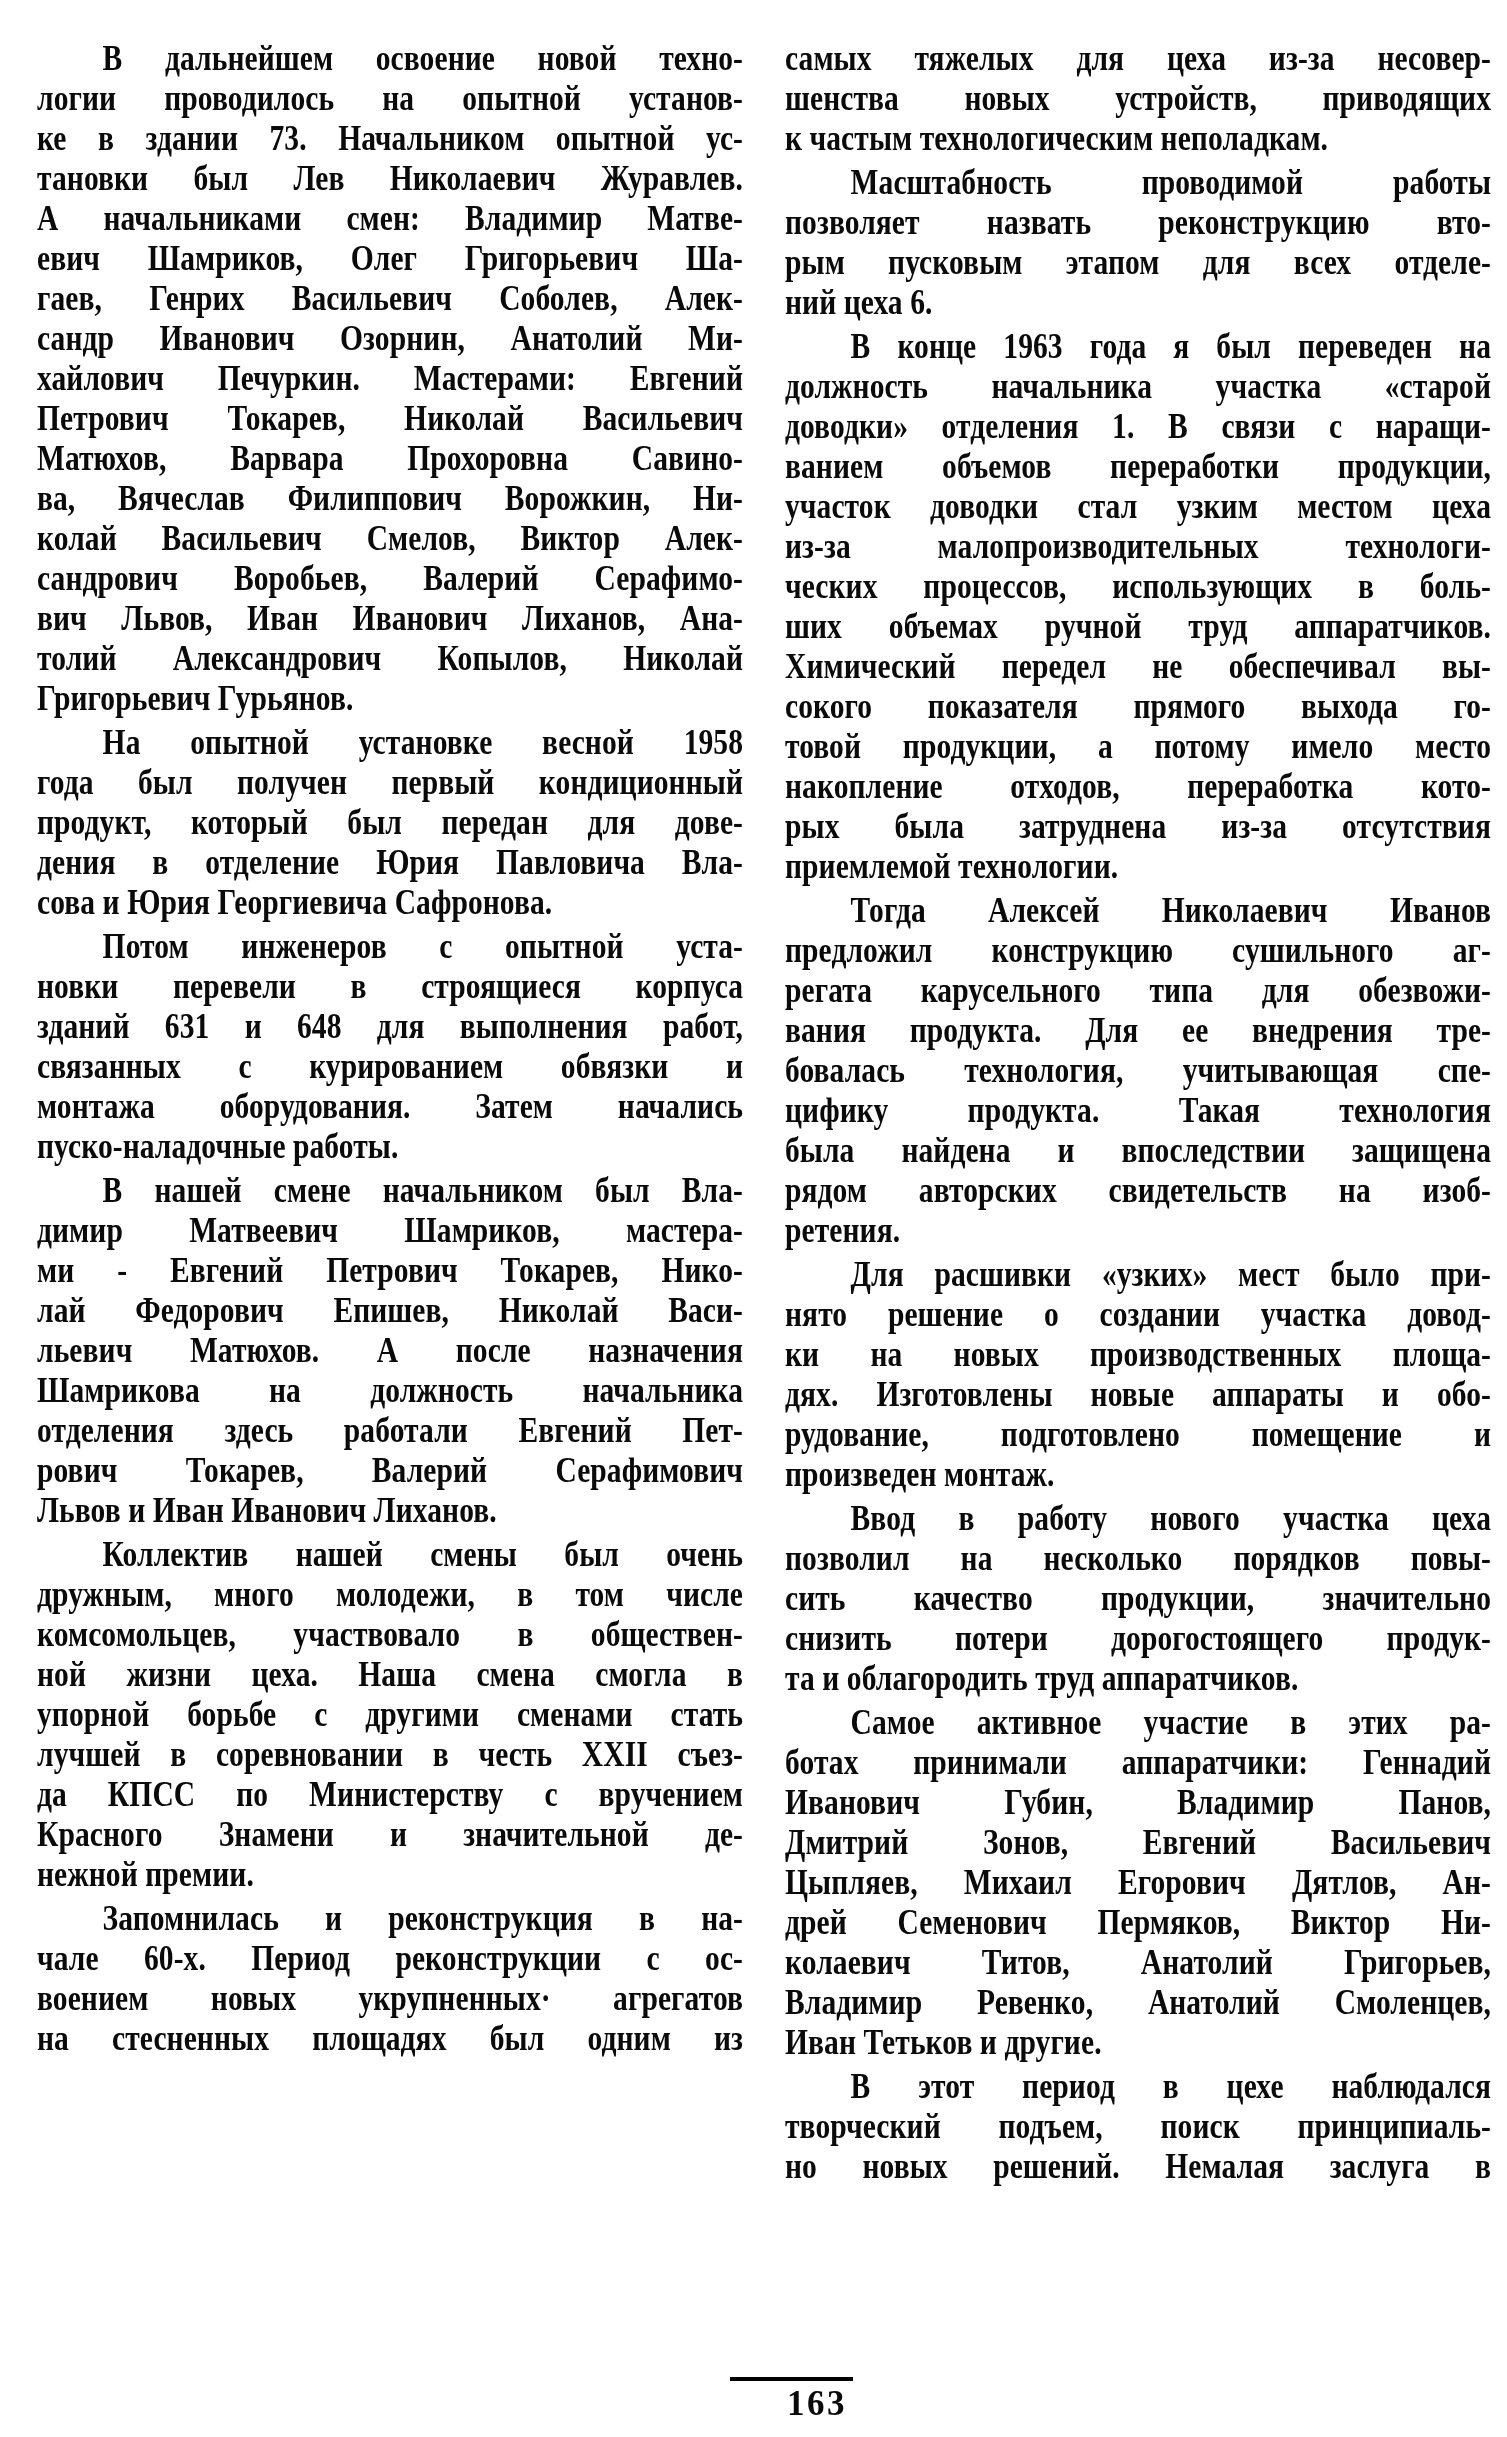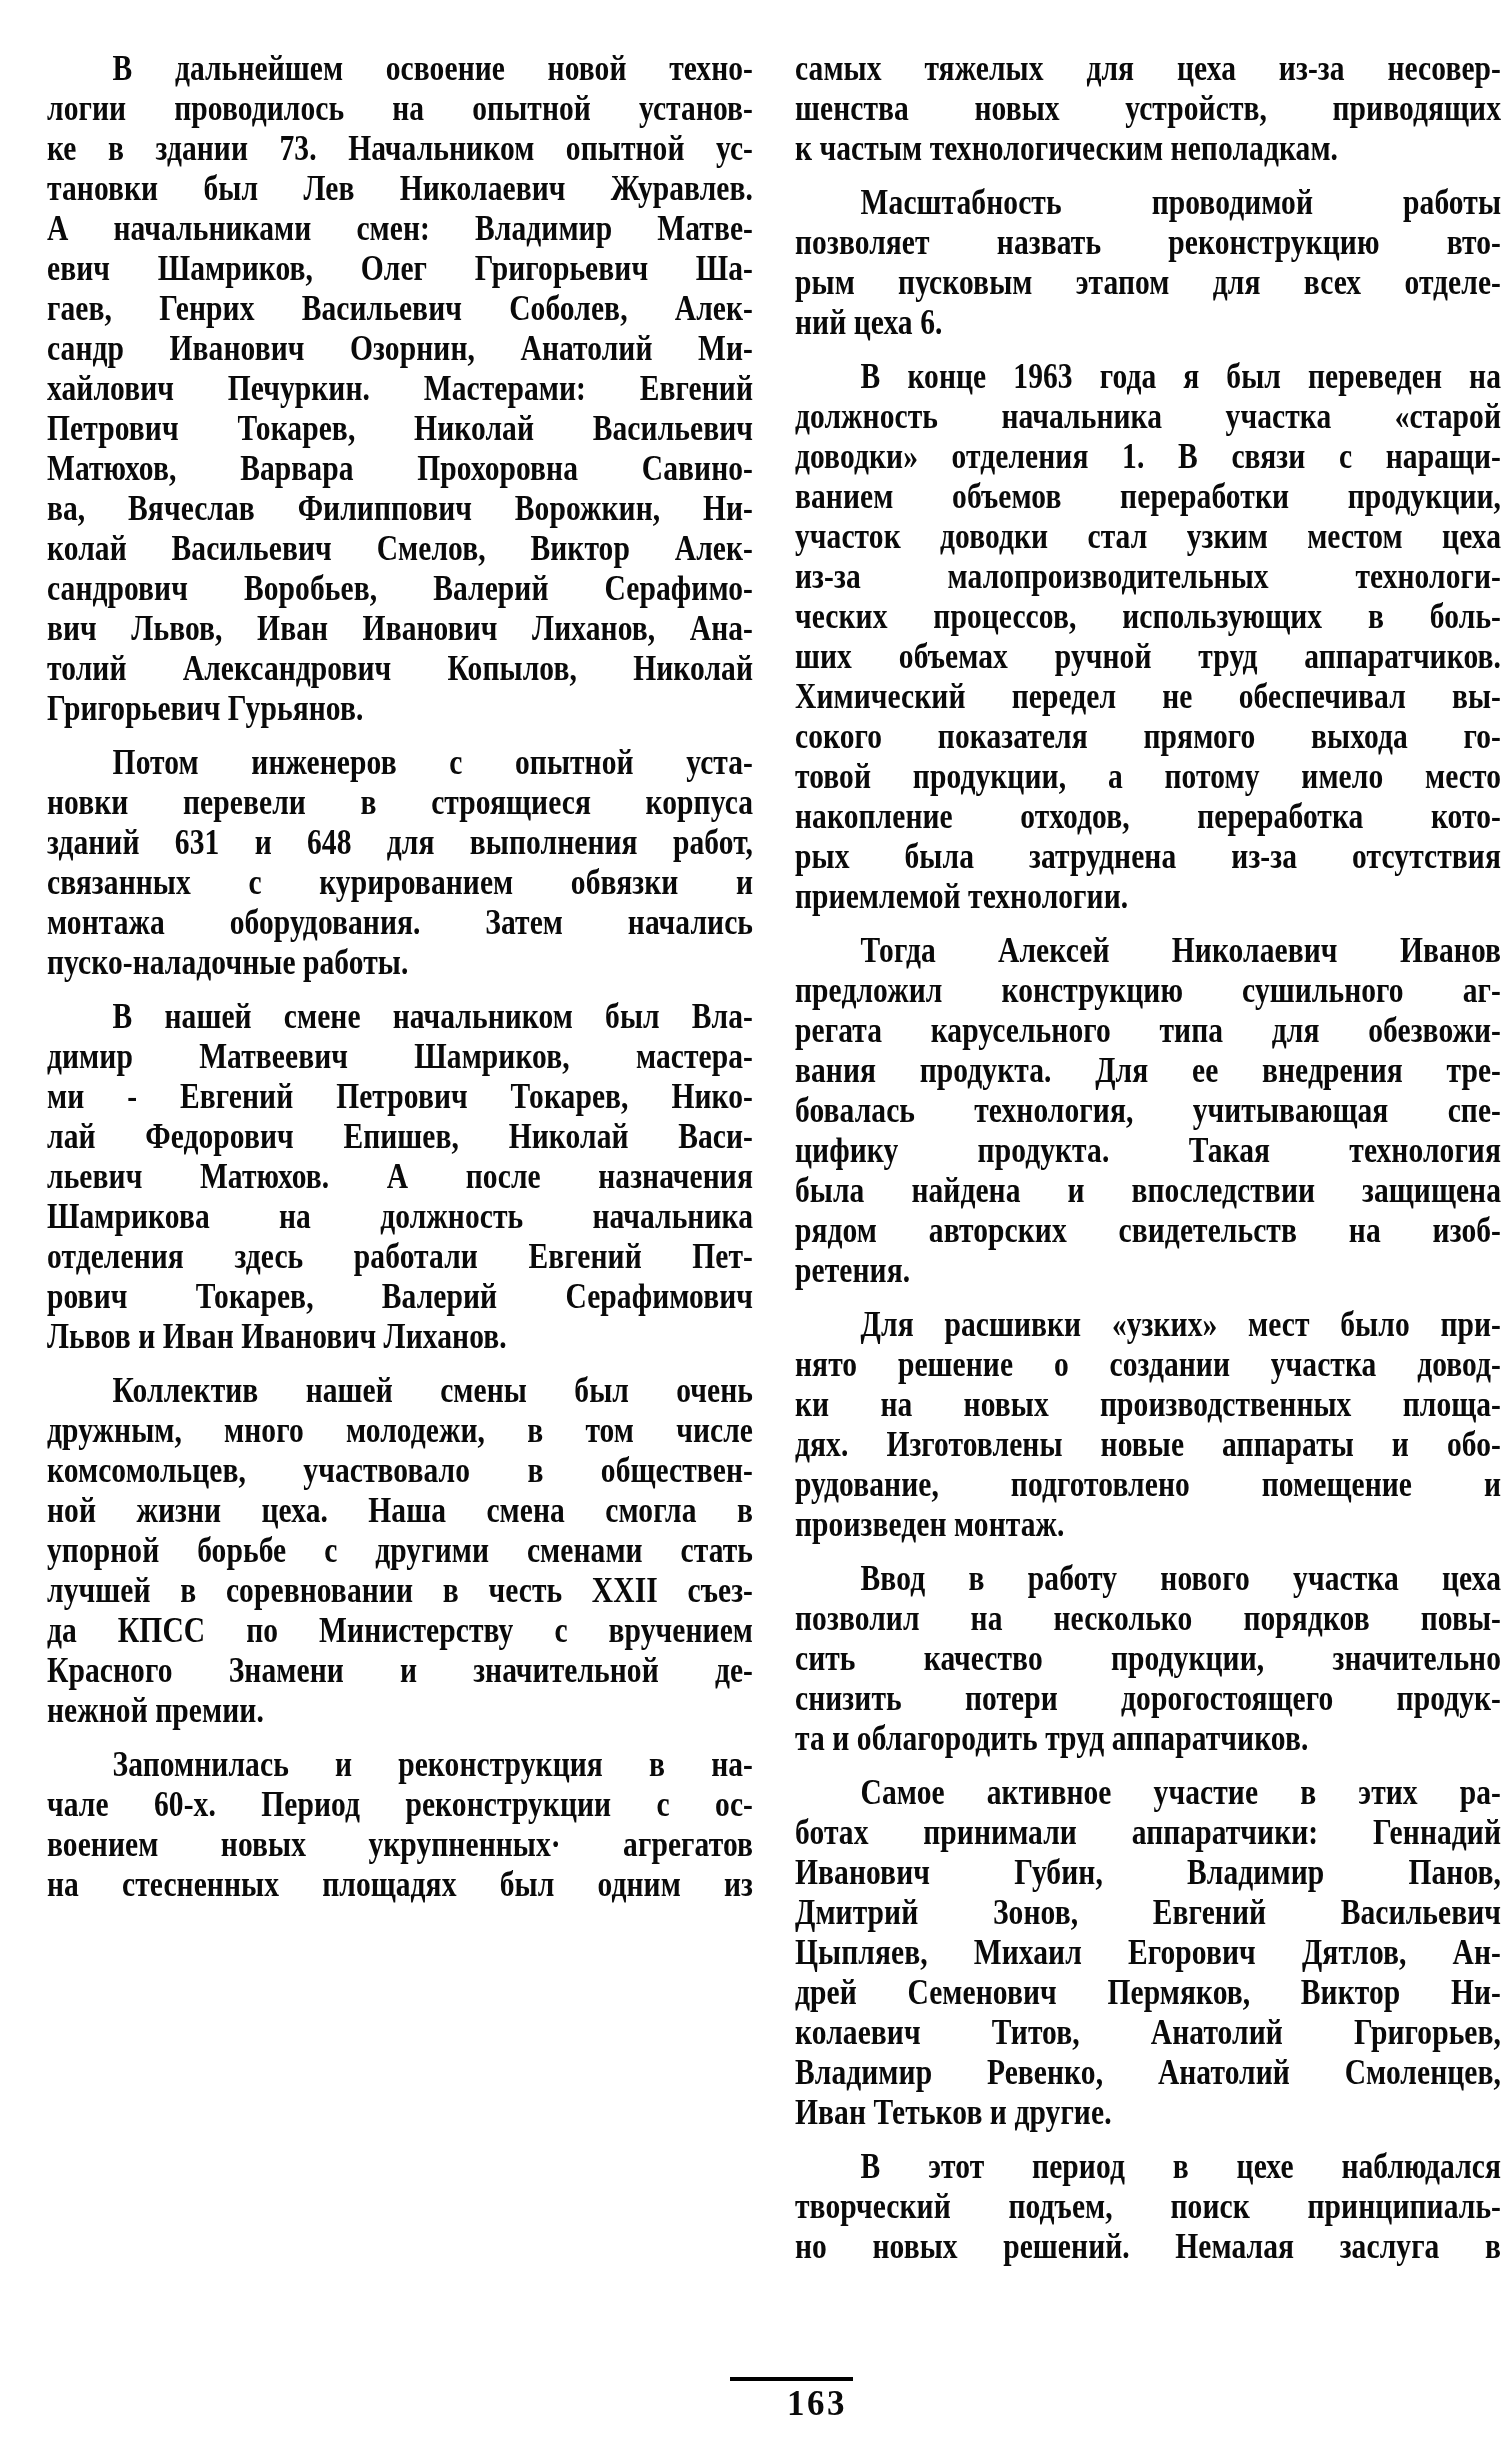--- a/index.html
+++ b/index.html
@@ -15,21 +15,21 @@
     color: #0a0a0a;
     font-family: "Liberation Serif", "DejaVu Serif", serif;
     overflow: hidden;
   }
   .column {
     position: absolute;
     top: 34px;
   }
   .column.left  { left: 33px; }
   .column.right { left: 781px; }
-  .paragraph { margin: 14px; padding: 0; }
+  .paragraph { margin: 4px; padding: 0; }
   .line {
     width: 861px;                 
     transform: scaleX(0.82);
     transform-origin: 0 0;
     font-weight: 700;
     font-size: 36px;
     line-height: 40px;
     height: 40px;
     text-align: justify;
     text-align-last: justify;
@@ -75,20 +75,27 @@
         <div class="line">Петрович Токарев, Николай Васильевич</div>
         <div class="line">Матюхов, Варвара Прохоровна Савино-</div>
         <div class="line">ва, Вячеслав Филиппович Ворожкин, Ни-</div>
         <div class="line">колай Васильевич Смелов, Виктор Алек-</div>
         <div class="line">сандрович Воробьев, Валерий Серафимо-</div>
         <div class="line">вич Львов, Иван Иванович Лиханов, Ана-</div>
         <div class="line">толий Александрович Копылов, Николай</div>
         <div class="line last">Григорьевич Гурьянов.</div>
       </div>
       <div class="paragraph">
+        <div class="line indent">На опытной установке весной 1958</div>
+        <div class="line">года был получен первый кондиционный</div>
+        <div class="line">продукт, который был передан для дове-</div>
+        <div class="line">дения в отделение Юрия Павловича Вла-</div>
+        <div class="line last">сова и Юрия Георгиевича Сафронова.</div>
+      </div>
+      <div class="paragraph">
         <div class="line indent">Потом инженеров с опытной уста-</div>
         <div class="line">новки перевели в строящиеся корпуса</div>
         <div class="line">зданий 631 и 648 для выполнения работ,</div>
         <div class="line">связанных с курированием обвязки и</div>
         <div class="line">монтажа оборудования. Затем начались</div>
         <div class="line last">пуско-наладочные работы.</div>
       </div>
       <div class="paragraph">
         <div class="line indent">В нашей смене начальником был Вла-</div>
         <div class="line">димир Матвеевич Шамриков, мастера-</div>

